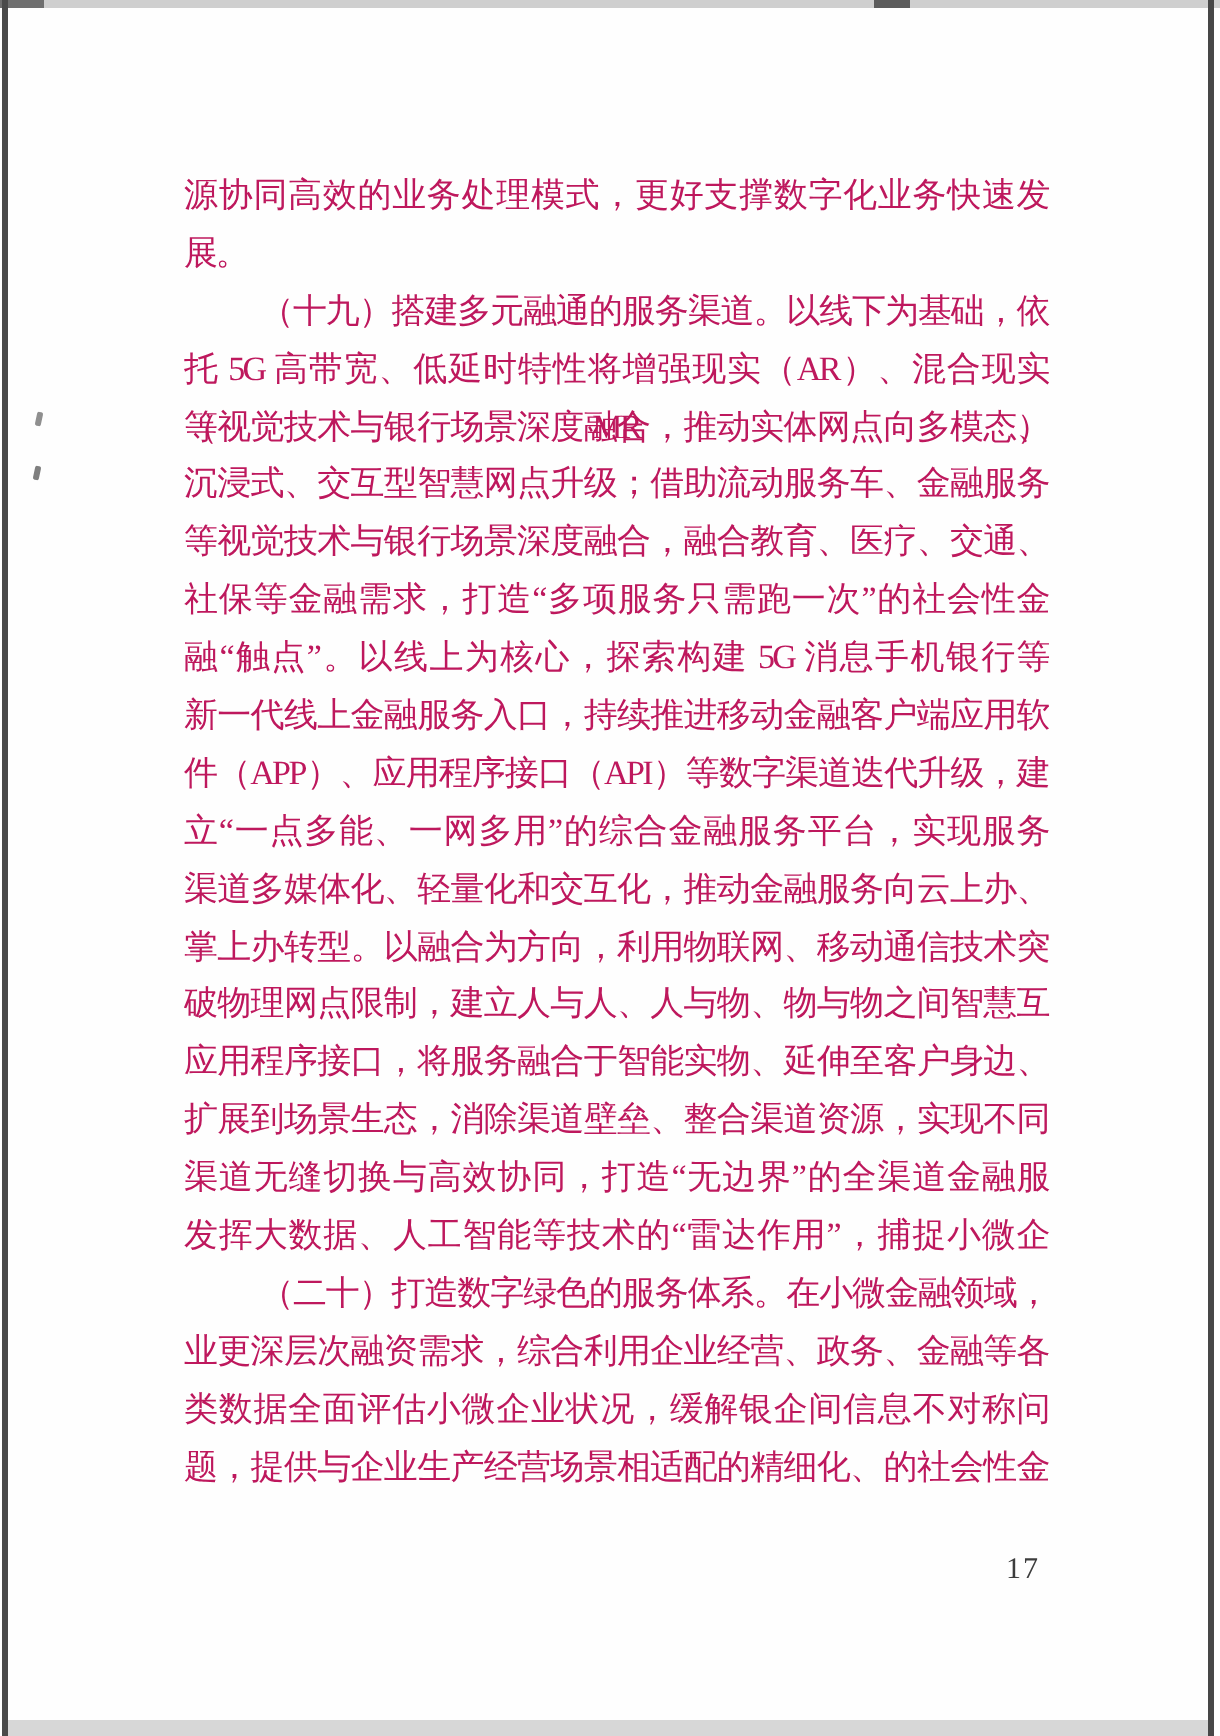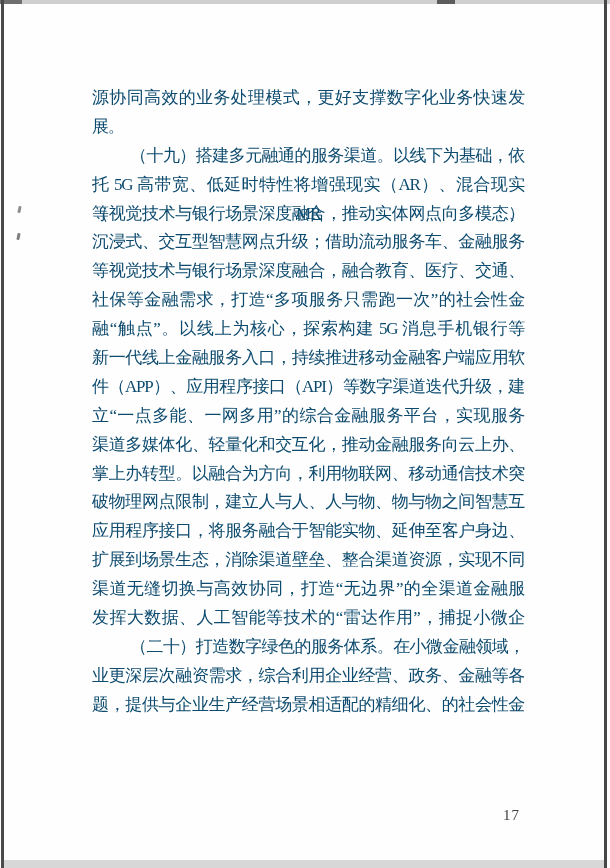--- a/index.html
+++ b/index.html
@@ -17,31 +17,31 @@
   .edge-top{position:absolute;left:0;top:0;width:610px;height:4px;background:#cfcfcf;}
   .edge-top-dark{position:absolute;left:0;top:0;width:22px;height:4px;background:#6f6f6f;}
   .edge-top-smudge{position:absolute;left:437px;top:0;width:18px;height:4px;background:#5c5c5c;}
   .edge-bottom{position:absolute;left:4px;top:860px;width:600px;height:8px;background:#d7d7d7;}
   .speck{position:absolute;width:3px;height:7px;background:#8f8f8f;border-radius:1px;transform:rotate(12deg);}
   .speck1{left:18px;top:206px;}
   .speck2{left:17px;top:233px;background:#7f7f7f;}
   
   .textblock{
     position:absolute;left:92px;top:84px;width:432px;
-    color:#0c4a6e;font-size:17px;letter-spacing:-1.3px;
+    color:#be185d;font-size:17px;letter-spacing:-1.3px;
   }
   .line{
     height:28.9px;line-height:28.9px;
     text-align:justify;text-align-last:justify;
     white-space:pre-wrap;
   }
   .line.short{text-align-last:left;}
   .line.ind{text-indent:38px;}
   .page-number{
-    position:absolute;left:503px;top:806px;width:30px;
+    position:absolute;left:503px;top:776px;width:30px;
     font-size:15px;letter-spacing:1px;color:#3d3d3d;line-height:18px;
   }
 </style>
 </head>
 <body>
 
 <div class="page">
 
   <div class="edge-top"></div>
   <div class="edge-top-dark"></div>
@@ -67,18 +67,19 @@
     <div class="line">立“一点多能、一网多用”的综合金融服务平台，实现服务</div>
     <div class="line">渠道多媒体化、轻量化和交互化，推动金融服务向云上办、</div>
     <div class="line">掌上办转型。以融合为方向，利用物联网、移动通信技术突</div>
     <div class="line">破物理网点限制，建立人与人、人与物、物与物之间智慧互</div>
     <div class="line">应用程序接口，将服务融合于智能实物、延伸至客户身边、</div>
     <div class="line">扩展到场景生态，消除渠道壁垒、整合渠道资源，实现不同</div>
     <div class="line">渠道无缝切换与高效协同，打造“无边界”的全渠道金融服</div>
     <div class="line">发挥大数据、人工智能等技术的“雷达作用”，捕捉小微企</div>
     <div class="line ind">（二十）打造数字绿色的服务体系。在小微金融领域，</div>
     <div class="line">业更深层次融资需求，综合利用企业经营、政务、金融等各</div>
+    <div class="line">类数据全面评估小微企业状况，缓解银企间信息不对称问</div>
     <div class="line">题，提供与企业生产经营场景相适配的精细化、的社会性金</div>
   </div>
 
   <div class="page-number">17</div>
 
 </div>
 
 </body></html>

